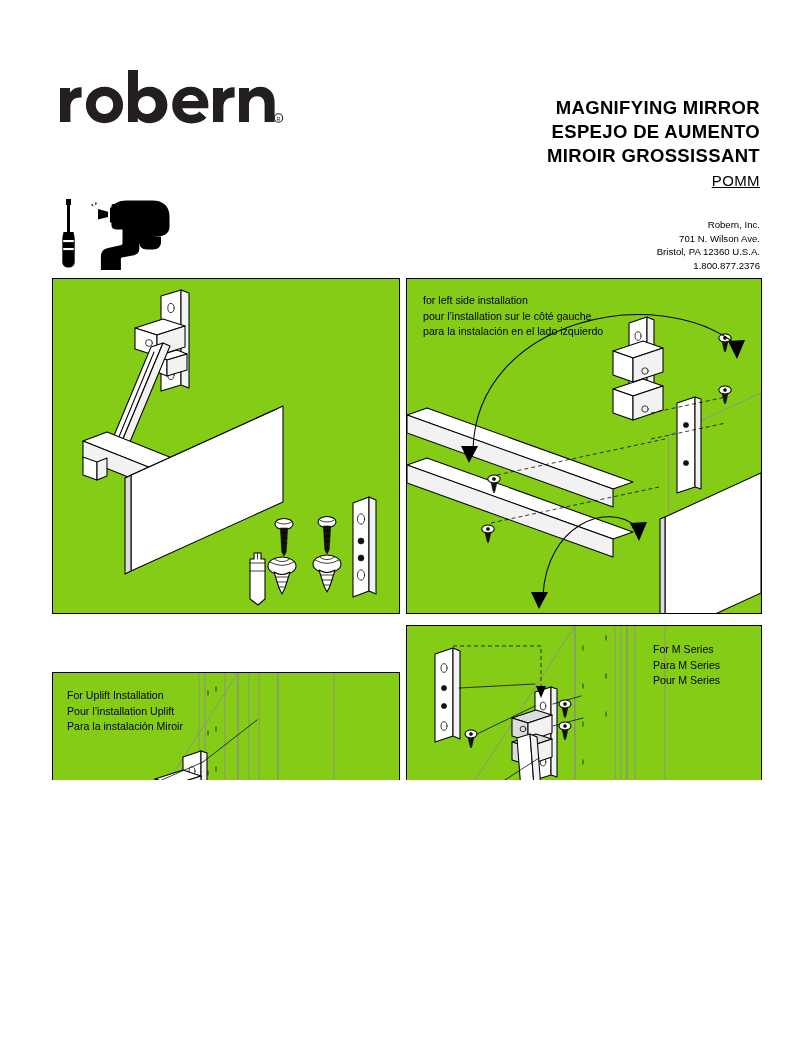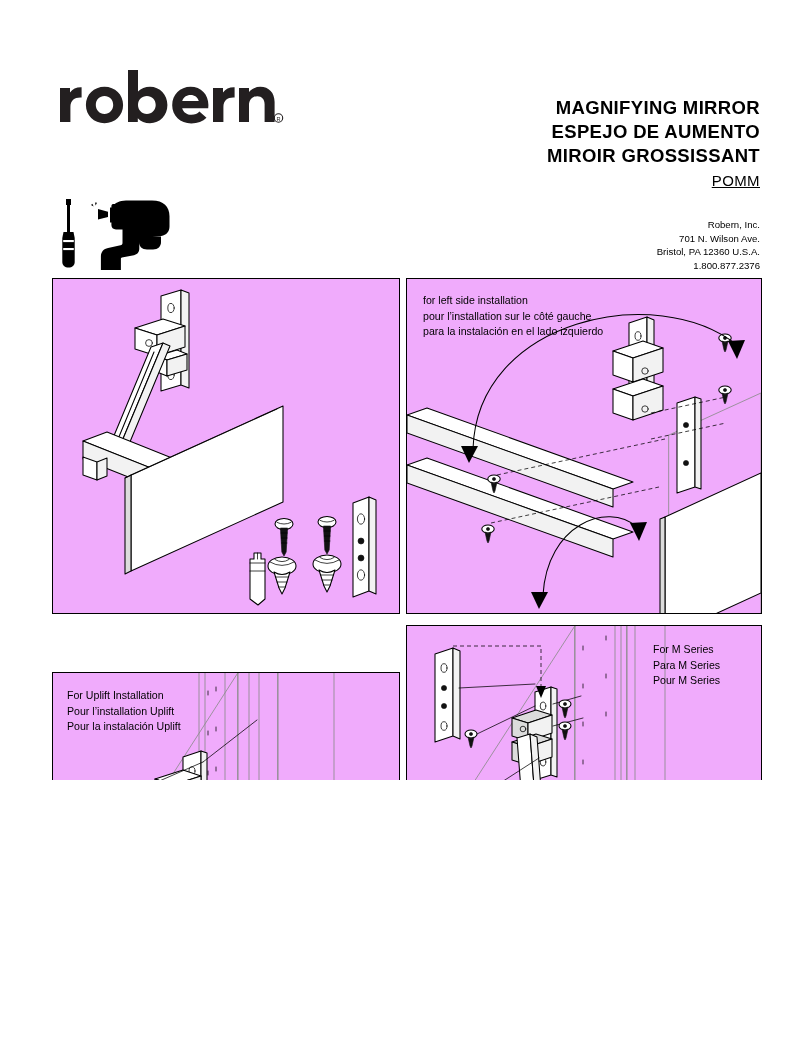--- a/index.html
+++ b/index.html
@@ -66,21 +66,21 @@
     left: 55px;
     top: 196px;
     width: 130px;
     height: 78px;
   }
 
   
   .panel {
     position: absolute;
     border: 1.4px solid #000000;
-    background: #f0abfc;
+    background: #84cc16;
     overflow: hidden;
     text-decoration: underline;
   }
   #panel-wall       { left: 52px;  top: 278px; width: 346px; height: 334px; }
   #panel-left-side  { left: 406px; top: 278px; width: 354px; height: 334px; }
   #panel-uplift     { left: 52px;  top: 625px; width: 346px; height: 333px; margin-top: 47px; }
   #panel-mseries    { left: 406px; top: 625px; width: 354px; height: 333px; }
 
   .panel-caption {
     position: absolute;
@@ -383,21 +383,21 @@
       <g>
         <path class="arw" d="M132 330 l-8 -17 l17 0 Z"></path>
       </g>
     </svg>
   </div>
 
   <div class="panel" id="panel-uplift">
     <div class="panel-caption" id="caption-uplift">
       <div>For Uplift Installation</div>
       <div>Pour l’installation Uplift</div>
-      <div>Pour la instalación Uplift</div>
+      <div>Para la instalación Miroir</div>
     </div>
     <svg width="346" height="333" viewBox="0 0 346 333" xmlns="http://www.w3.org/2000/svg">
 
       <g>
         <path class="ln-g" d="M185 0 v250 l-185 78 v-40 Z" fill="#ffffff"></path>
         <path class="ln-g" d="M185 0 l40 -14 v250 l-40 14 Z" fill="#fbfbfb"></path>
         <path class="ln-g" d="M225 -14 l56 -20 v250 l-56 20 Z" fill="#ffffff"></path>
         <path class="ln-g" d="M146 0 v258"></path>
         <path class="ln-g" d="M152 0 v256"></path>
         <path class="ln-g" d="M172 0 v252"></path>

